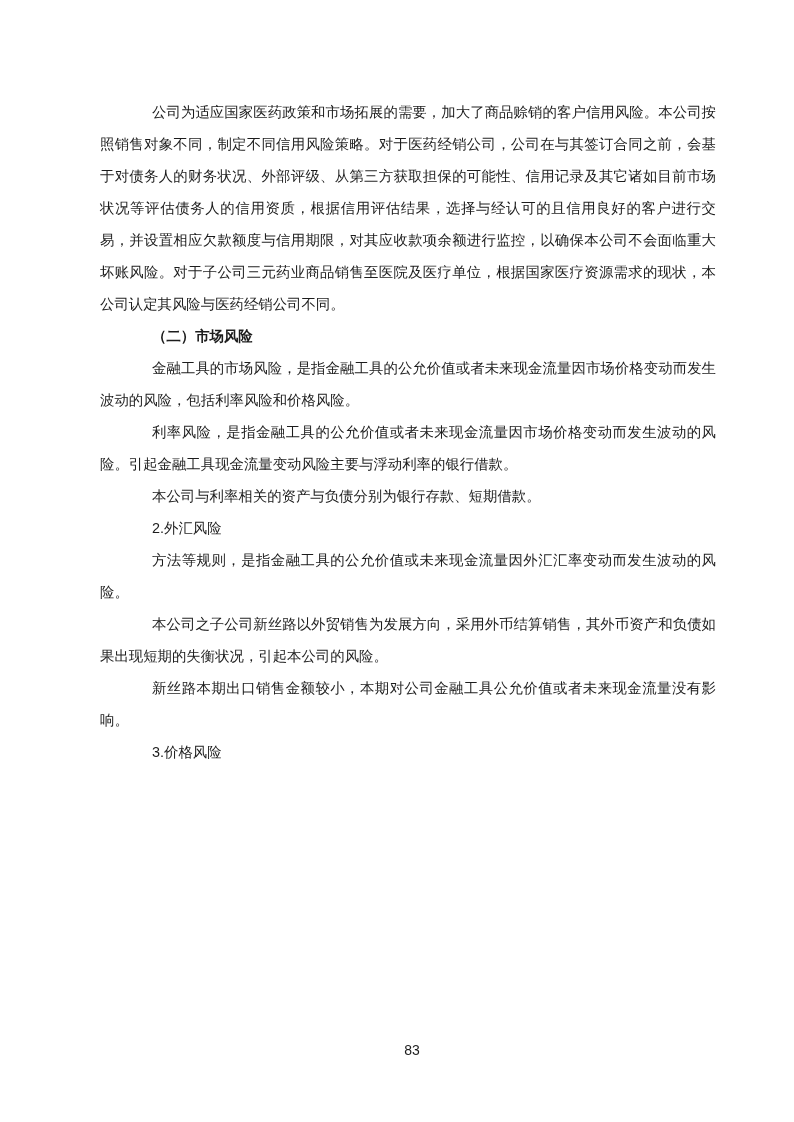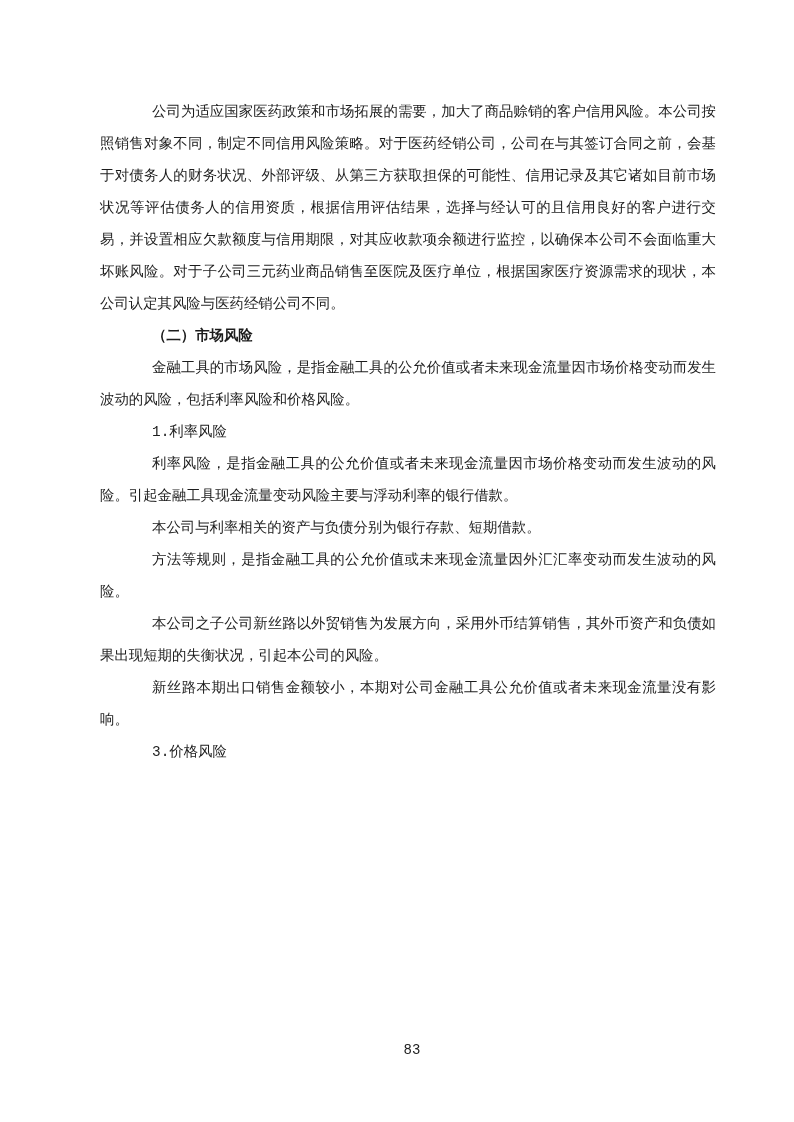--- a/index.html
+++ b/index.html
@@ -6,21 +6,21 @@
     margin: 0;
     padding: 0;
     background: #ffffff;
   }
   .page {
     position: relative;
     width: 794px;
     height: 1104px;
     background: #ffffff;
     overflow: hidden;
-    font-family: Liberation Mono, monospace;
+    font-family: Liberation Sans, sans-serif;
     color: #1c1c1c;
   }
   .content {
     position: absolute;
     left: 100px;
     top: 96px;
     width: 616px;
     font-size: 14.4px;
     line-height: 32px;
     text-align: justify;
@@ -50,22 +50,22 @@
   }
 </style>
 </head>
 <body>
 
 <div class="page">
   <div class="content">
     <p class="body">公司为适应国家医药政策和市场拓展的需要，加大了商品赊销的客户信用风险。本公司按照销售对象不同，制定不同信用风险策略。对于医药经销公司，公司在与其签订合同之前，会基于对债务人的财务状况、外部评级、从第三方获取担保的可能性、信用记录及其它诸如目前市场状况等评估债务人的信用资质，根据信用评估结果，选择与经认可的且信用良好的客户进行交易，并设置相应欠款额度与信用期限，对其应收款项余额进行监控，以确保本公司不会面临重大坏账风险。对于子公司三元药业商品销售至医院及医疗单位，根据国家医疗资源需求的现状，本公司认定其风险与医药经销公司不同。</p>
     <p class="h2">（二）市场风险</p>
     <p class="body">金融工具的市场风险，是指金融工具的公允价值或者未来现金流量因市场价格变动而发生波动的风险，包括利率风险和价格风险。</p>
-    <p class="sub">1.利率风险</p>
     <p class="body">利率风险，是指金融工具的公允价值或者未来现金流量因市场价格变动而发生波动的风险。引起金融工具现金流量变动风险主要与浮动利率的银行借款。</p>
     <p class="body">本公司与利率相关的资产与负债分别为银行存款、短期借款。</p>
+    <p class="sub">2.外汇风险</p>
     <p class="body">方法等规则，是指金融工具的公允价值或未来现金流量因外汇汇率变动而发生波动的风险。</p>
     <p class="body">本公司之子公司新丝路以外贸销售为发展方向，采用外币结算销售，其外币资产和负债如果出现短期的失衡状况，引起本公司的风险。</p>
     <p class="body">新丝路本期出口销售金额较小，本期对公司金融工具公允价值或者未来现金流量没有影响。</p>
     <p class="sub">3.价格风险</p>
   </div>
   <div class="footer">83</div>
 </div>
 
 </body></html>

